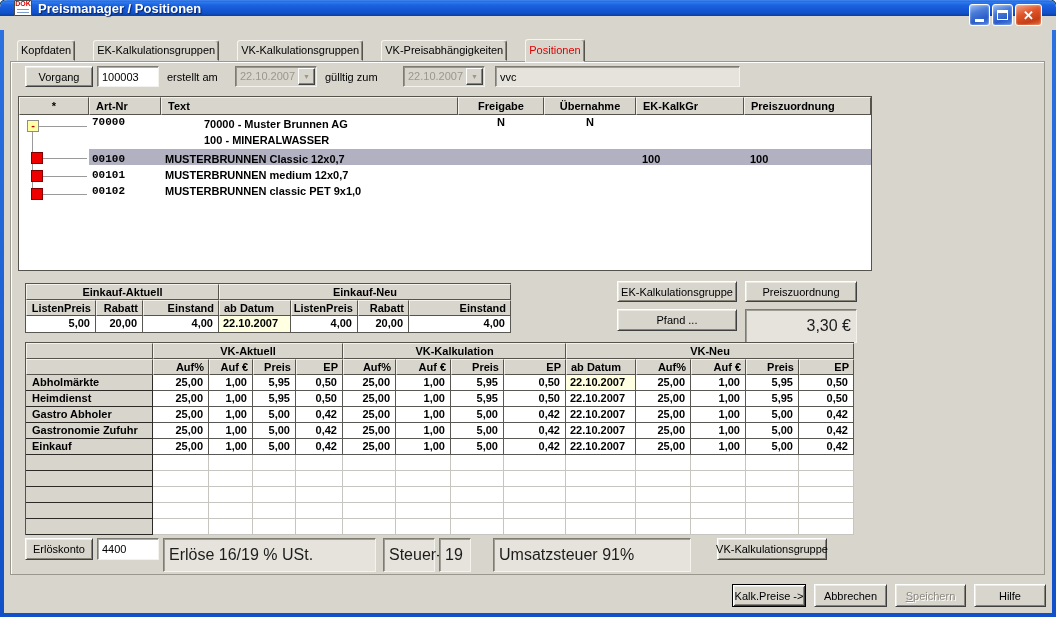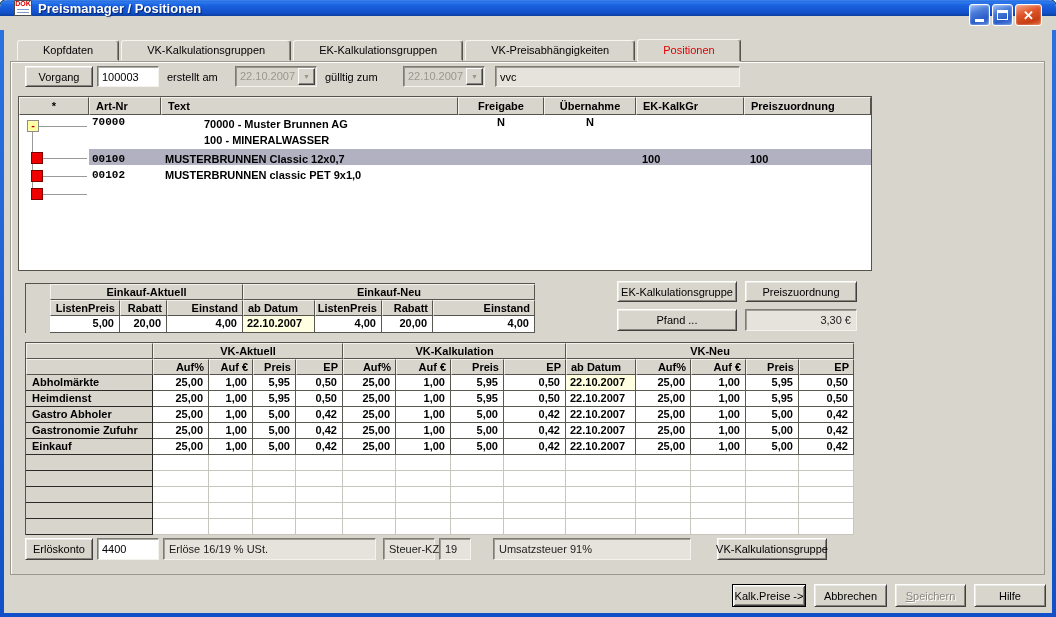--- a/index.html
+++ b/index.html
@@ -22,39 +22,39 @@
   .glyph-max{width:11px;height:10px;border:1px solid #fff;border-top:3px solid #fff;}
   .glyph-close{font-size:13px;font-weight:bold;line-height:13px;}
   .frame{position:absolute;background:linear-gradient(180deg,#2b71e0,#1150c8);}
   .frame.l{left:0;top:30px;width:4px;height:583px;}
   .frame.r{right:0;top:30px;width:4px;height:583px;}
   .frame.b{left:0;top:613px;width:1056px;height:4px;background:#1150c8;}
   .content{position:absolute;left:4px;top:30px;width:1048px;height:583px;background:#d8d5cd;}
   .abs{position:absolute;}
   
   .tabs{position:absolute;left:13px;top:8px;height:23px;display:flex;align-items:flex-end;z-index:6;}
-  .tab{height:21px;line-height:19px;padding:0 25px;font-size:11px;background:#d8d5cd;margin-right:2px;
+  .tab{height:21px;line-height:19px;padding:0 3px;font-size:11px;background:#d8d5cd;margin-right:18px;
     border:1px solid;border-color:#f7f5ef #55534c #d8d5cd #f7f5ef;border-radius:3px 3px 0 0;box-shadow:inset -1px 0 0 #8a887f;cursor:default;white-space:nowrap;}
   .tab.active{height:23px;line-height:21px;color:#e00000;margin-bottom:-1px;z-index:7;position:relative;}
   .tabpage{position:absolute;left:6px;top:31px;width:1035px;height:514px;border:1px solid #9a978e;box-shadow:inset 1px 1px 0 #ffffff;}
   
   .btn{background:#d8d5cd;border:1px solid;border-color:#ffffff #404040 #404040 #ffffff;
     box-shadow:inset 1px 1px 0 #eceae4,inset -1px -1px 0 #87847c;font-size:11px;color:#000;
     display:flex;align-items:center;justify-content:center;cursor:default;white-space:nowrap;}
   .btn.default{border-color:#000;box-shadow:inset 1px 1px 0 #ffffff,inset -1px -1px 0 #404040,inset 2px 2px 0 #eceae4,inset -2px -2px 0 #87847c;}
   .btn.disabled{color:#8a887f;text-shadow:1px 1px 0 #ffffff;}
   .sunken{border:1px solid;border-color:#7e7b73 #f4f2ec #f4f2ec #7e7b73;box-shadow:inset 1px 1px 0 rgba(70,70,64,.45);}
   .inp{font-family:"Liberation Sans",sans-serif;font-size:11px;padding:0 4px;background:#ffffff;outline:none;color:#000;}
   .inp.ro{background:#e6e3dc;}
   .lbl{font-size:11px;color:#000;white-space:nowrap;}
   .combo{display:flex;background:#d8d5cd;}
   .combo .val{flex:1;font-size:11px;color:#9a978e;padding:3px 0 0 4px;white-space:nowrap;}
   .combo .dd{width:17px;margin:1px;background:#d8d5cd;border:1px solid;border-color:#fff #404040 #404040 #fff;
     box-shadow:inset -1px -1px 0 #87847c;display:flex;align-items:center;justify-content:center;font-size:7px;color:#9a978e;}
-  .rofield{background:#e6e3dc;font-size:11px;color:#1c1c1c;display:flex;align-items:center;padding:10px 5px;white-space:nowrap;}
+  .rofield{background:#e6e3dc;font-size:16px;color:#1c1c1c;display:flex;align-items:center;padding:16px 5px;white-space:nowrap;}
   .rofield.num{justify-content:flex-end;}
   
   .tree-table{position:absolute;left:14px;top:66px;width:854px;height:175px;border:1px solid #55534c;background:#ffffff;}
   .tree-header,.tree-row{display:grid;grid-template-columns:70px 72px 297px 86px 92px 108px 127px;}
   .tree-header{height:18px;}
   .hcell{background:#d8d5cd;border:1px solid;border-color:#f4f2ec #55534c #55534c #f4f2ec;font-weight:bold;font-size:11px;
     display:flex;align-items:center;padding:0 6px;overflow:hidden;white-space:nowrap;}
   .tree-header .hcell:nth-child(1),.tree-header .hcell:nth-child(4),.tree-header .hcell:nth-child(5){justify-content:center;}
   .tree-body{position:relative;width:852px;height:155px;background:#fff;overflow:hidden;}
   .tree-row{font-weight:bold;font-size:11px;}
@@ -66,21 +66,21 @@
   .tcell.c2{padding:1px 0 0 4px;}
   .tcell.ctr{text-align:center;padding-top:1px;}
   .tcell.c5,.tcell.c6{padding:1px 0 0 6px;}
   .text-line{line-height:16px;margin-left:39px;}
   .texpander{position:absolute;left:8px;top:5px;width:12px;height:12px;background:#ffffa6;border:1px solid #8f8d86;
     color:#b00000;font-size:11px;line-height:9px;text-align:center;font-weight:bold;}
   .tsquare{position:absolute;width:12px;height:12px;background:#ee0000;border:1px solid #7c0000;}
   .tline{position:absolute;background:#9a9a9a;}
   
   .grid{position:absolute;display:grid;border-top:1px solid #55534c;border-left:1px solid #55534c;background:#d8d5cd;}
-  .ek{left:21px;top:253px;grid-template-columns:70px 47px 76px 72px 67px 51px 102px;padding-left:24px;}
+  .ek{left:21px;top:253px;grid-template-columns:70px 47px 76px 72px 67px 51px 102px;}
   .vk{left:21px;top:312px;grid-template-columns:127px 56px 44px 43px 47px 53px 55px 53px 62px 70px 55px 55px 53px 55px;}
   .vh{height:16px;background:#d8d5cd;border:1px solid;border-color:#f4f2ec #55534c #55534c #f4f2ec;
     font-weight:bold;font-size:11px;display:flex;align-items:center;justify-content:center;overflow:hidden;white-space:nowrap;padding:0 4px;}
   .vh.rt{justify-content:flex-end;}
   .vh.lt{justify-content:flex-start;}
   .vc{height:16px;background:#ffffff;border-right:1px solid #5a5852;border-bottom:1px solid #5a5852;
     font-weight:bold;font-size:11px;text-align:right;padding:1px 5px 0 0;overflow:hidden;white-space:nowrap;}
   .vc.date{text-align:left;padding-left:4px;}
   .vc.hl{background:#ffffe1;}
   .vc.empty{border-color:#c6c5c0;}
@@ -110,22 +110,22 @@
       </div>
   </div>
   <div class="frame l"></div>
   <div class="frame r"></div>
   <div class="frame b"></div>
 
   <div class="content">
     <div class="tabpage"></div>
     <div class="tabs" id="tabs">
         <div class="tab">Kopfdaten</div>
+        <div class="tab">EK-Kalkulationsgruppen</div>
         <div class="tab">VK-Kalkulationsgruppen</div>
-        <div class="tab">EK-Kalkulationsgruppen</div>
         <div class="tab">VK-Preisabhängigkeiten</div>
         <div class="tab active">Positionen</div>
       </div>
 
     <div class="btn abs" style="left:21px;top:36px;width:68px;height:21px">Vorgang</div>
     <input class="inp sunken abs" style="left: 93px; top: 36px; width: 62px; height: 21px;" value="100003">
     <div class="lbl abs" style="left:163px;top:41px">erstellt am</div>
     <div class="combo sunken abs" style="left:231px;top:36px;width:82px;height:21px">
       <span class="val">22.10.2007</span>
       <span class="dd">▼</span>
@@ -164,20 +164,29 @@
             <div class="tcell c0"></div>
             <div class="tcell c1">00100</div>
             <div class="tcell c2">MUSTERBRUNNEN Classic 12x0,7</div>
             <div class="tcell ctr"></div>
             <div class="tcell ctr"></div>
             <div class="tcell c5">100</div>
             <div class="tcell c6">100</div>
           </div>
           <div class="tree-row item">
             <div class="tcell c0"></div>
+            <div class="tcell c1">00101</div>
+            <div class="tcell c2">MUSTERBRUNNEN medium 12x0,7</div>
+            <div class="tcell ctr"></div>
+            <div class="tcell ctr"></div>
+            <div class="tcell c5"></div>
+            <div class="tcell c6"></div>
+          </div>
+          <div class="tree-row item">
+            <div class="tcell c0"></div>
             <div class="tcell c1">00102</div>
             <div class="tcell c2">MUSTERBRUNNEN classic PET 9x1,0</div>
             <div class="tcell ctr"></div>
             <div class="tcell ctr"></div>
             <div class="tcell c5"></div>
             <div class="tcell c6"></div>
           </div>
           <div class="texpander">-</div>
           <div class="tline" style="left: 13px; top: 17px; width: 1px; height: 62px;"></div>
           <div class="tline" style="left: 20px; top: 11px; width: 48px; height: 1px;"></div>

